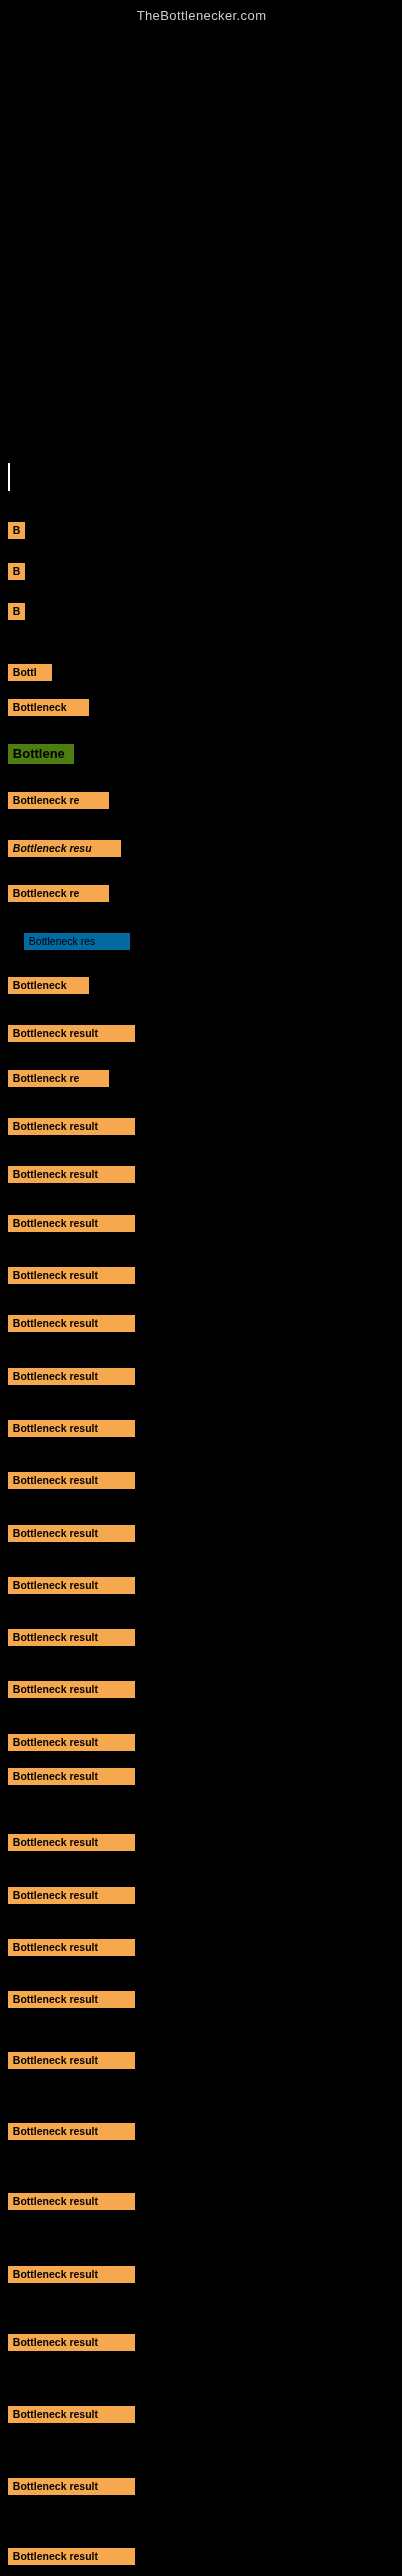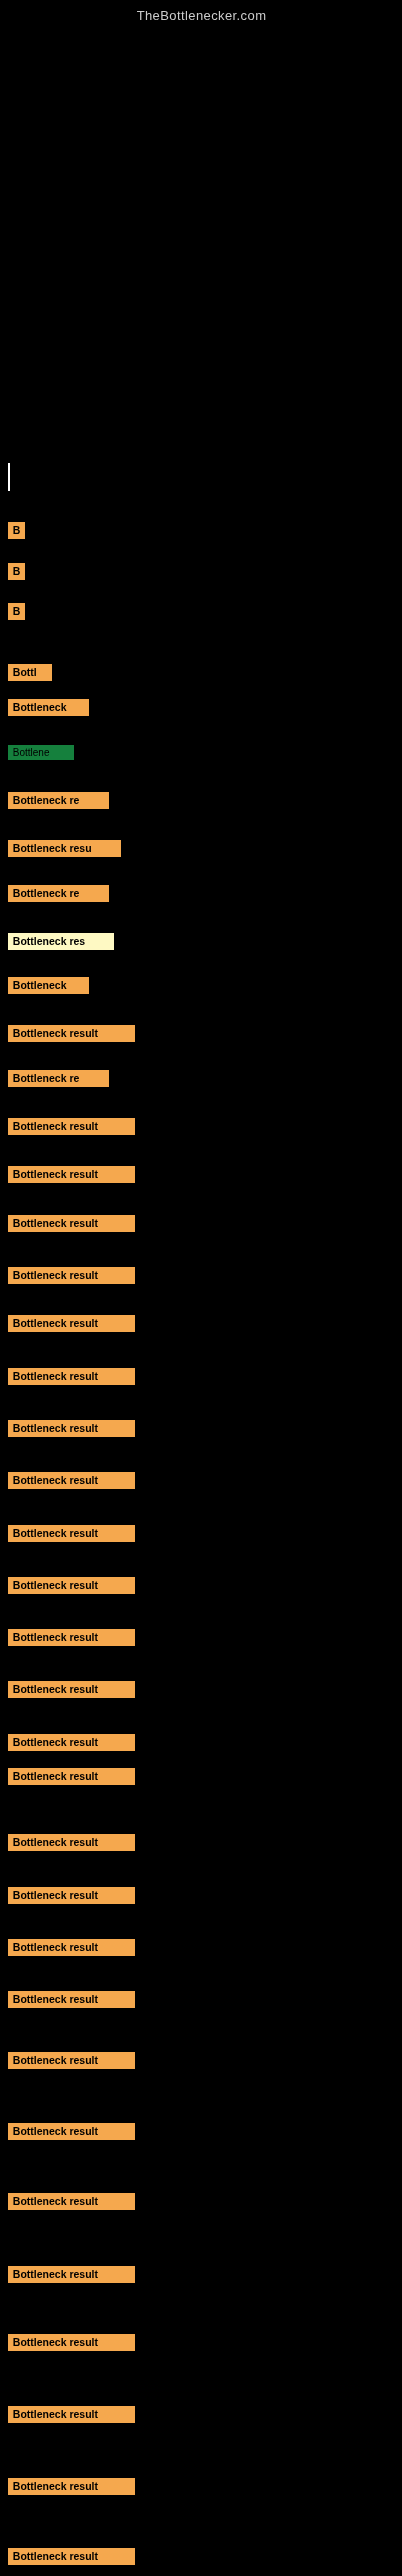--- a/index.html
+++ b/index.html
@@ -43,25 +43,25 @@
   height: 28px;
   background: #ffffff;
 "></div>
 
 <div id="items-container" style="position:relative; width:403px; height:2093px; margin-top: 0;">
     <div style="position: absolute; top: 44px; left: 8px;"><span style="background-color: rgb(245, 168, 78); color: rgb(0, 0, 0); font-size: 10.5px; font-weight: bold; padding: 2.4px 4.8px; display: inline-block; min-width: 16px; white-space: nowrap;">B</span></div>
     <div style="position: absolute; top: 85px; left: 8px;"><span style="background-color: rgb(245, 168, 78); color: rgb(0, 0, 0); font-size: 10.5px; font-weight: bold; padding: 2.4px 4.8px; display: inline-block; min-width: 16px; white-space: nowrap;">B</span></div>
     <div style="position: absolute; top: 125px; left: 8px;"><span style="background-color: rgb(245, 168, 78); color: rgb(0, 0, 0); font-size: 10.5px; font-weight: bold; padding: 2.4px 4.8px; display: inline-block; min-width: 16px; white-space: nowrap;">B</span></div>
     <div style="position: absolute; top: 186px; left: 8px;"><span style="background-color: rgb(245, 168, 78); color: rgb(0, 0, 0); font-size: 10.5px; font-weight: bold; padding: 2.4px 4.8px; display: inline-block; min-width: 44px; white-space: nowrap;">Bottl</span></div>
     <div style="position: absolute; top: 221px; left: 8px;"><span style="background-color: rgb(245, 168, 78); color: rgb(0, 0, 0); font-size: 10.5px; font-weight: bold; padding: 2.4px 4.8px; display: inline-block; min-width: 81px; white-space: nowrap;">Bottleneck</span></div>
-    <div style="position: absolute; top: 266px; left: 8px;"><span style="background-color: #15803d; color: rgb(0, 0, 0); font-size: 10px; font-weight: normal; padding: 2.4px 4.8px; display: inline-block; min-width: 66px; white-space: nowrap;">Bottlene</span></div>
+    <div style="position: absolute; top: 266px; left: 8px;"><span style="background-color: #4d7c0f; color: rgb(0, 0, 0); font-size: 13px; font-weight: bold; padding: 2.4px 4.8px; display: inline-block; min-width: 66px; white-space: nowrap;">Bottlene</span></div>
     <div style="position: absolute; top: 314px; left: 8px;"><span style="background-color: rgb(245, 168, 78); color: rgb(0, 0, 0); font-size: 10.5px; font-weight: bold; padding: 2.4px 4.8px; display: inline-block; min-width: 101px; white-space: nowrap;">Bottleneck re</span></div>
-    <div style="position: absolute; top: 362px; left: 8px;"><span style="background-color: rgb(245, 168, 78); color: rgb(0, 0, 0); font-size: 10.5px; font-weight: bold; padding: 2.4px 4.8px; display: inline-block; min-width: 113px; white-space: nowrap;">Bottleneck resu</span></div>
+    <div style="position: absolute; top: 362px; left: 8px; font-style: italic;"><span style="background-color: rgb(245, 168, 78); color: rgb(0, 0, 0); font-size: 10.5px; font-weight: bold; padding: 2.4px 4.8px; display: inline-block; min-width: 113px; white-space: nowrap;">Bottleneck resu</span></div>
     <div style="position: absolute; top: 407px; left: 8px;"><span style="background-color: rgb(245, 168, 78); color: rgb(0, 0, 0); font-size: 10.5px; font-weight: bold; padding: 2.4px 4.8px; display: inline-block; min-width: 101px; white-space: nowrap;">Bottleneck re</span></div>
-    <div style="position: absolute; top: 455px; left: 8px;"><span style="background-color: #fef9c3; color: rgb(0, 0, 0); font-size: 10.5px; font-weight: bold; padding: 2.4px 4.8px; display: inline-block; min-width: 106px; white-space: nowrap;">Bottleneck res</span></div>
+    <div style="position: absolute; top: 455px; left: 8px;"><span style="background-color: #0369a1; color: rgb(0, 0, 0); font-size: 10.5px; font-weight: normal; padding: 2.4px 4.8px; display: inline-block; min-width: 106px; white-space: nowrap; margin-left: 16px;">Bottleneck res</span></div>
     <div style="position: absolute; top: 499px; left: 8px;"><span style="background-color: rgb(245, 168, 78); color: rgb(0, 0, 0); font-size: 10.5px; font-weight: bold; padding: 2.4px 4.8px; display: inline-block; min-width: 81px; white-space: nowrap;">Bottleneck</span></div>
     <div style="position: absolute; top: 547px; left: 8px;"><span style="background-color: rgb(245, 168, 78); color: rgb(0, 0, 0); font-size: 10.5px; font-weight: bold; padding: 2.4px 4.8px; display: inline-block; min-width: 127px; white-space: nowrap;">Bottleneck result</span></div>
     <div style="position: absolute; top: 592px; left: 8px;"><span style="background-color: rgb(245, 168, 78); color: rgb(0, 0, 0); font-size: 10.5px; font-weight: bold; padding: 2.4px 4.8px; display: inline-block; min-width: 101px; white-space: nowrap;">Bottleneck re</span></div>
     <div style="position: absolute; top: 640px; left: 8px;"><span style="background-color: rgb(245, 168, 78); color: rgb(0, 0, 0); font-size: 10.5px; font-weight: bold; padding: 2.4px 4.8px; display: inline-block; min-width: 127px; white-space: nowrap;">Bottleneck result</span></div>
     <div style="position: absolute; top: 688px; left: 8px;"><span style="background-color: rgb(245, 168, 78); color: rgb(0, 0, 0); font-size: 10.5px; font-weight: bold; padding: 2.4px 4.8px; display: inline-block; min-width: 127px; white-space: nowrap;">Bottleneck result</span></div>
     <div style="position: absolute; top: 737px; left: 8px;"><span style="background-color: rgb(245, 168, 78); color: rgb(0, 0, 0); font-size: 10.5px; font-weight: bold; padding: 2.4px 4.8px; display: inline-block; min-width: 127px; white-space: nowrap;">Bottleneck result</span></div>
     <div style="position: absolute; top: 789px; left: 8px;"><span style="background-color: rgb(245, 168, 78); color: rgb(0, 0, 0); font-size: 10.5px; font-weight: bold; padding: 2.4px 4.8px; display: inline-block; min-width: 127px; white-space: nowrap;">Bottleneck result</span></div>
     <div style="position: absolute; top: 837px; left: 8px;"><span style="background-color: rgb(245, 168, 78); color: rgb(0, 0, 0); font-size: 10.5px; font-weight: bold; padding: 2.4px 4.8px; display: inline-block; min-width: 127px; white-space: nowrap;">Bottleneck result</span></div>
     <div style="position: absolute; top: 890px; left: 8px;"><span style="background-color: rgb(245, 168, 78); color: rgb(0, 0, 0); font-size: 10.5px; font-weight: bold; padding: 2.4px 4.8px; display: inline-block; min-width: 127px; white-space: nowrap;">Bottleneck result</span></div>
     <div style="position: absolute; top: 942px; left: 8px;"><span style="background-color: rgb(245, 168, 78); color: rgb(0, 0, 0); font-size: 10.5px; font-weight: bold; padding: 2.4px 4.8px; display: inline-block; min-width: 127px; white-space: nowrap;">Bottleneck result</span></div>

